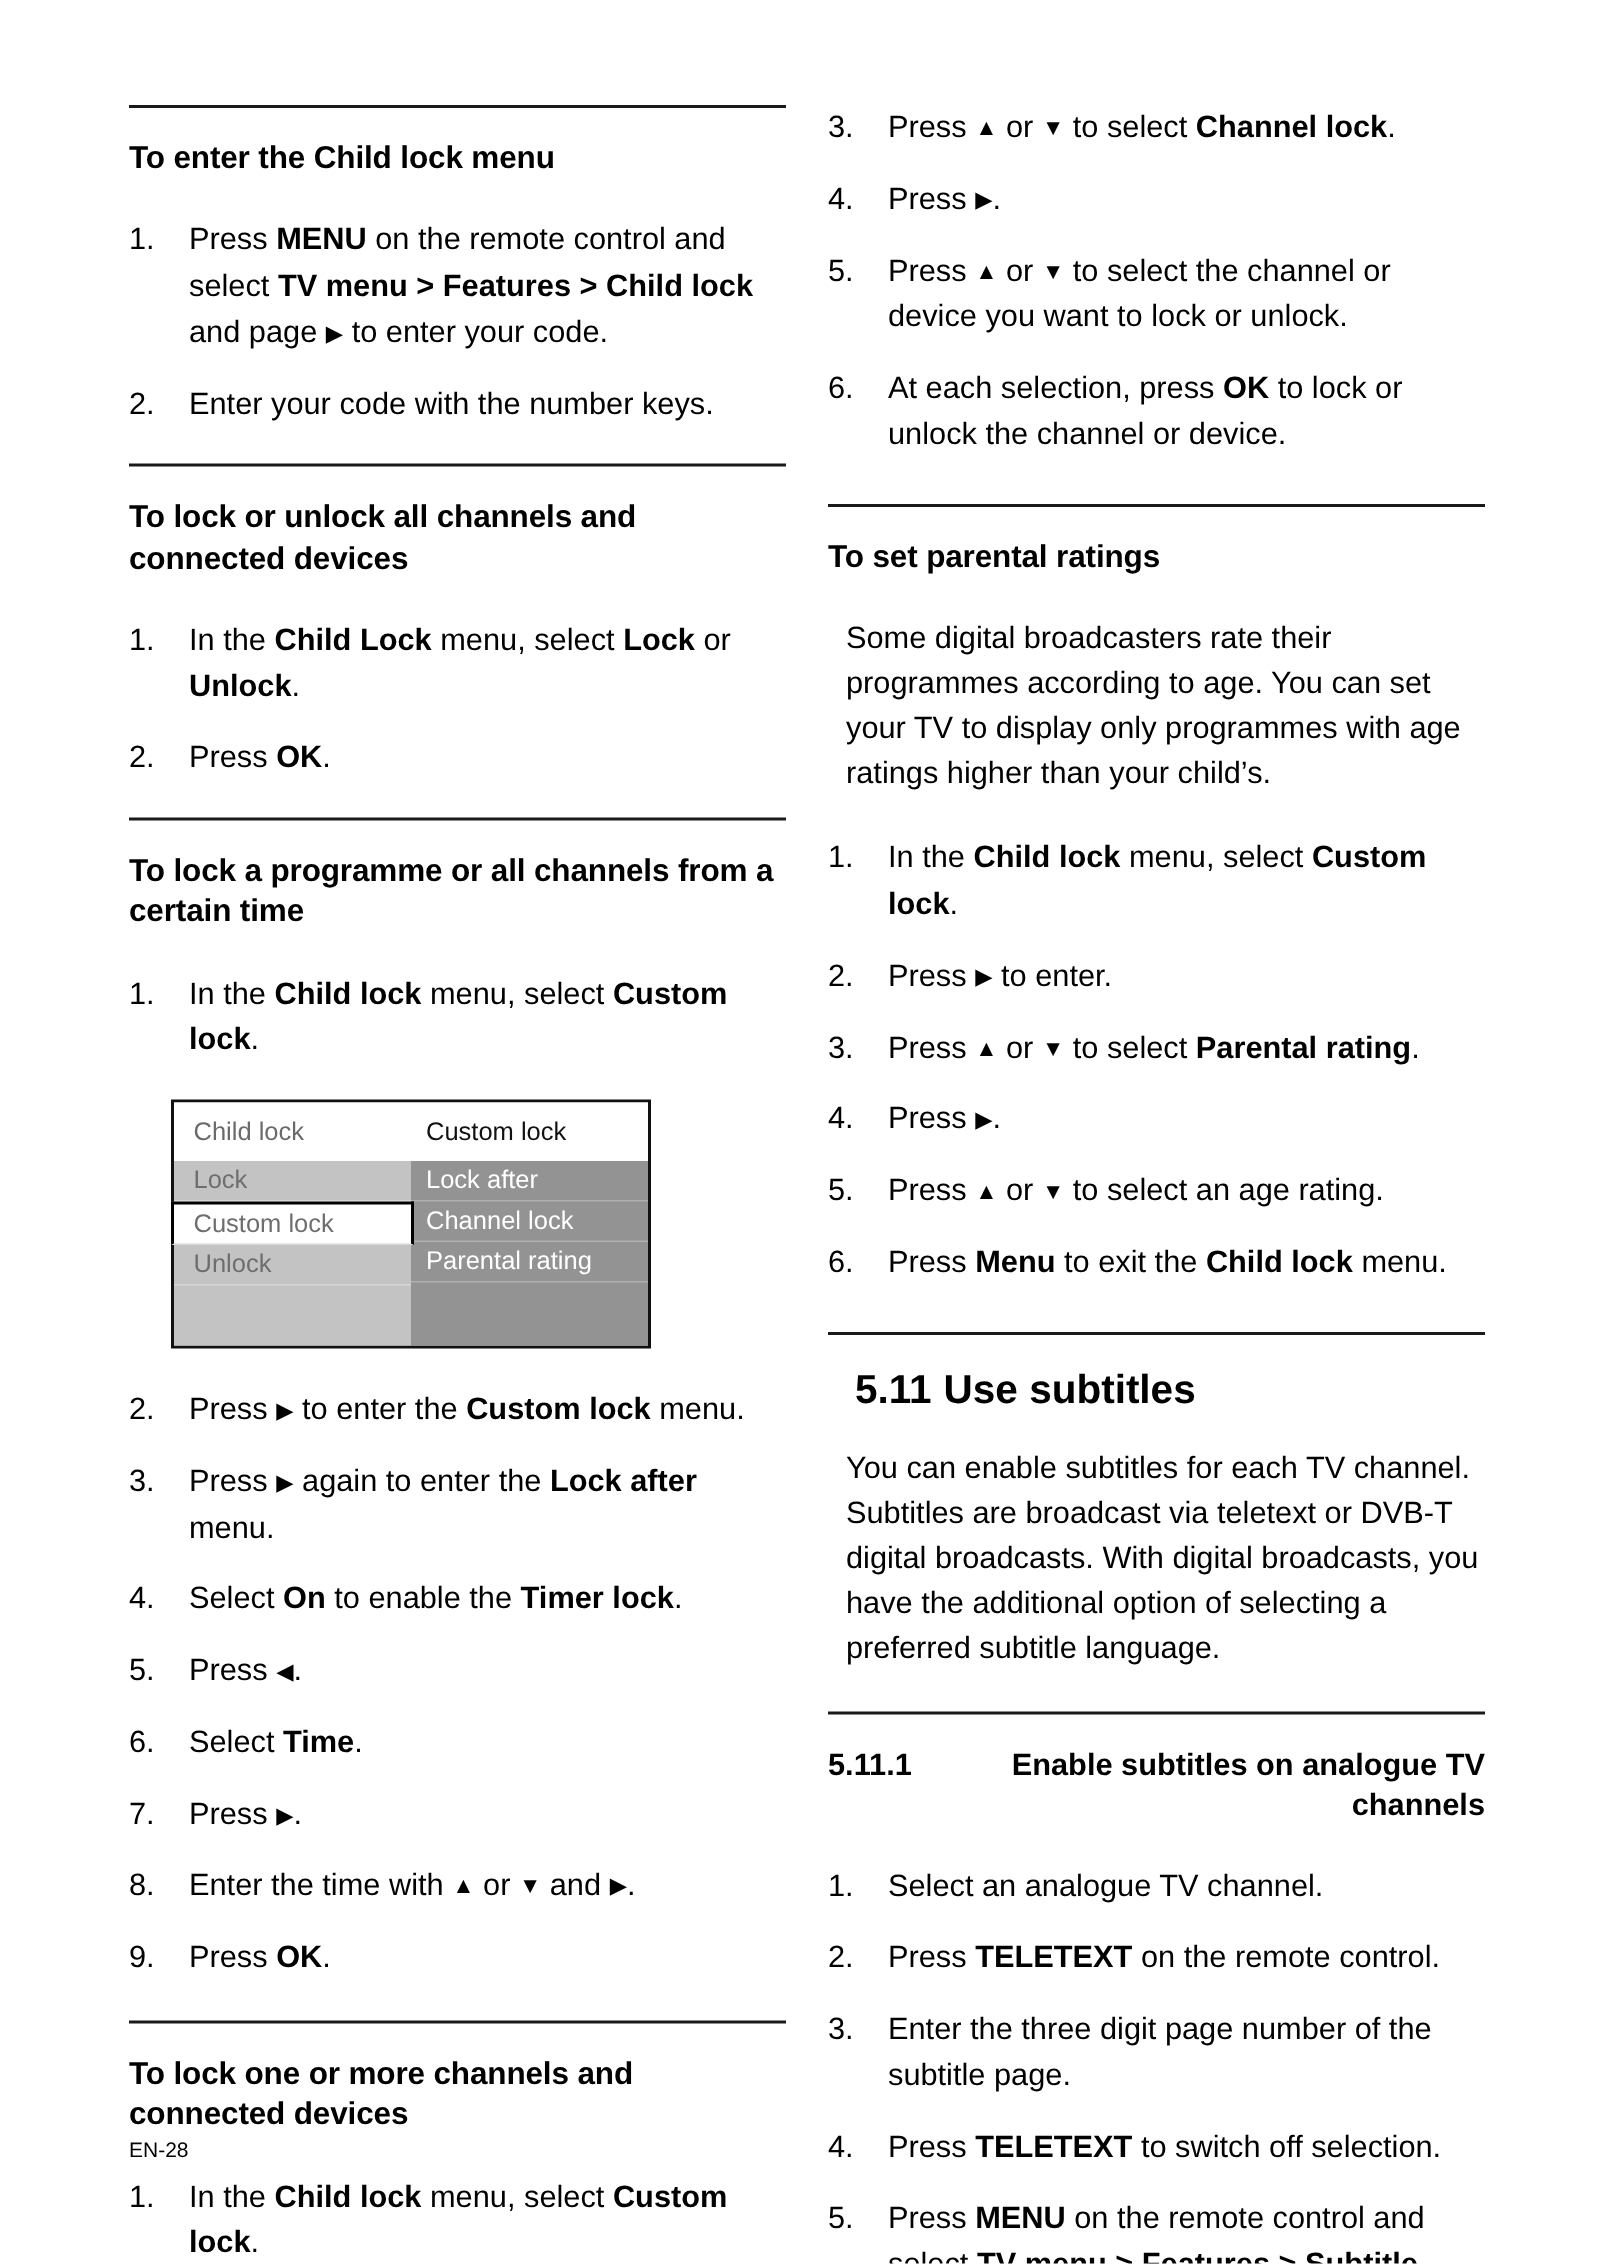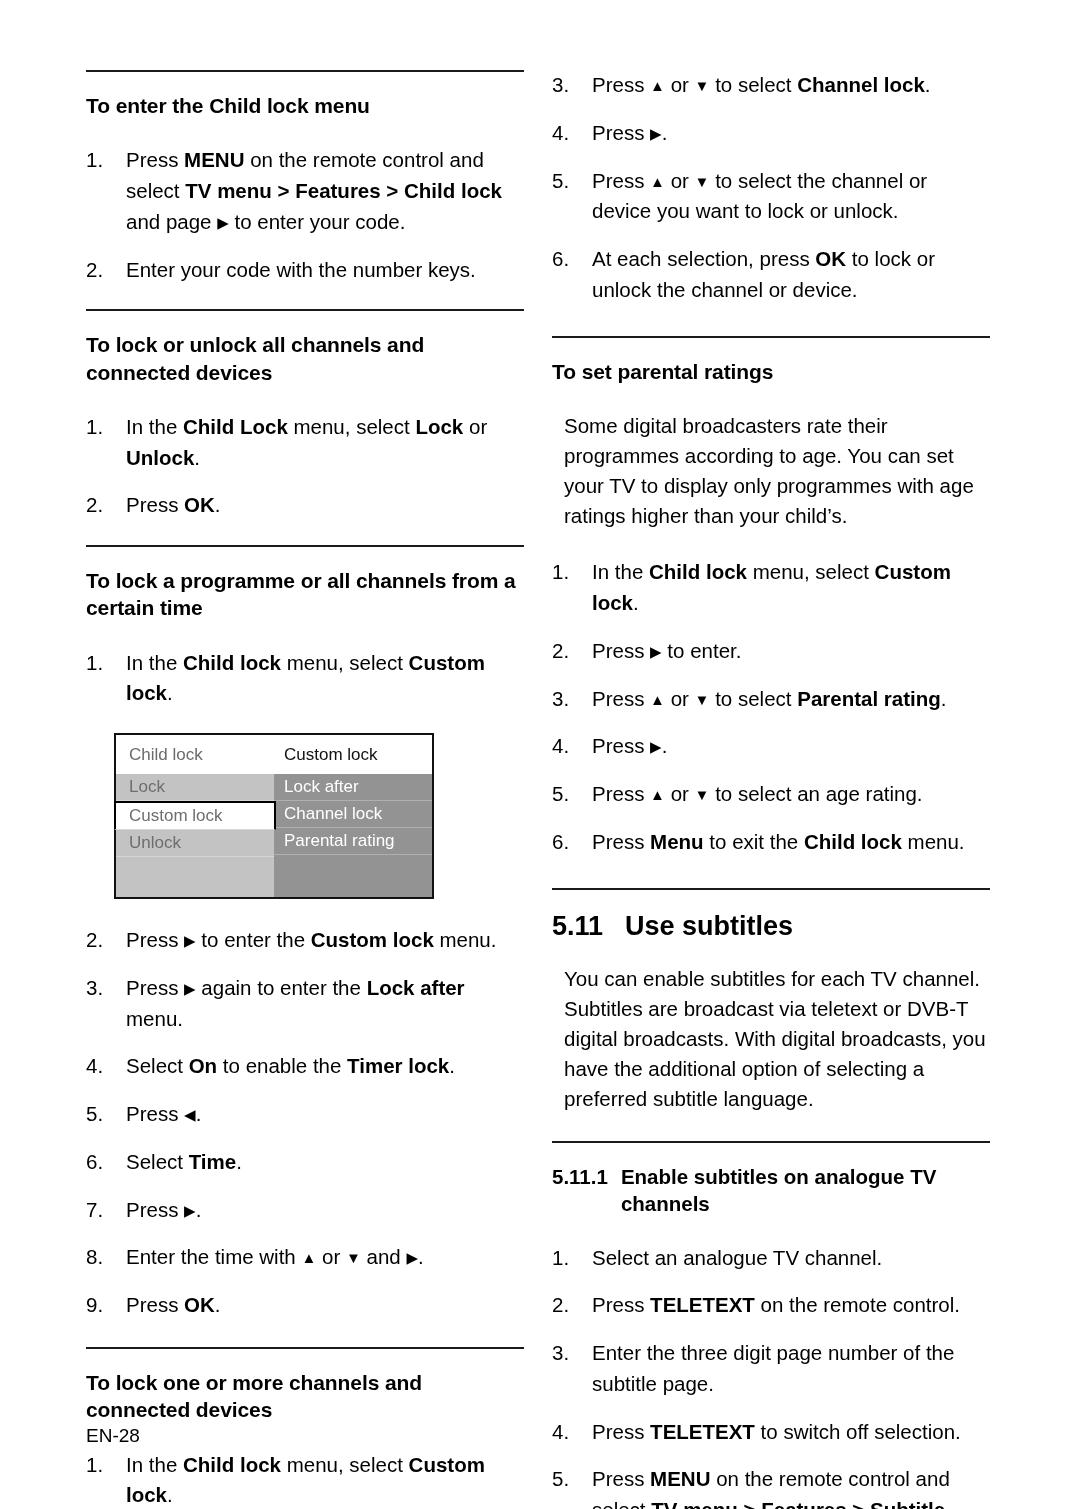--- a/index.html
+++ b/index.html
@@ -43,33 +43,34 @@
     font-weight: bold;
     line-height: 1.30;
     margin: 0 0 26px 0;
     letter-spacing: -0.1px;
   }
 
   h2.section-title {
     font-size: 27px;
     font-weight: bold;
     line-height: 1.2;
-    margin: 0 0 22px 0;
-    display: flex;
-    gap: 22px;
+    margin: 0 0 22px 18px;
+    display: flex;
+    gap: 8px;
   }
   h2.section-title .num { flex: 0 0 auto; }
 
   h3.subsection-title {
     font-size: 20.5px;
     font-weight: bold;
     line-height: 1.32;
     margin: 13px 0 26px 0;
     display: flex;
-    gap: 13px;
+    gap: 29px;
+    text-align: right;
   }
   h3.subsection-title .num { flex: 0 0 auto; }
   h3.subsection-title .txt { flex: 1 1 auto; }
 
   p.body-para {
     font-size: 20.5px;
     line-height: 1.47;
     margin: 0 0 26px 12px;
   }
 
@@ -163,21 +164,21 @@
     height: 29px;
     position: relative;
     z-index: 2;
     box-sizing: border-box;
   }
 
   .footer {
     position: absolute;
     left: 86px;
     top: 1425px;
-    font-size: 19px;
+    font-size: 14px;
     color: #000000;
   }
 </style>
 </head>
 <body>
 
 <div class="page">
 
   <div class="col col-left">
 

